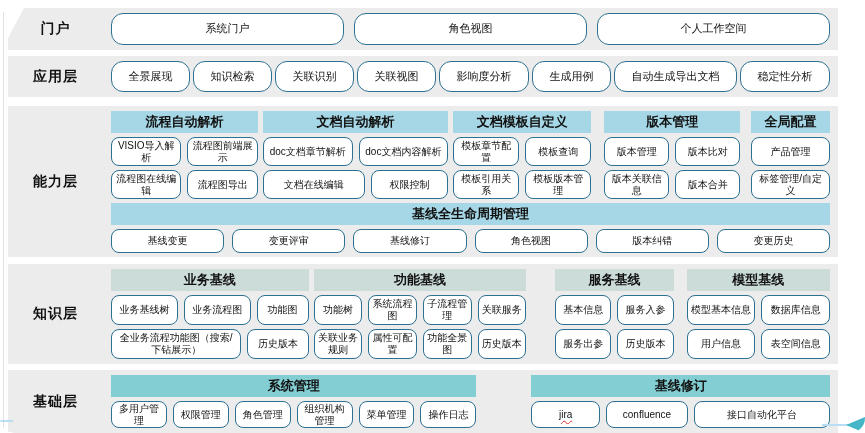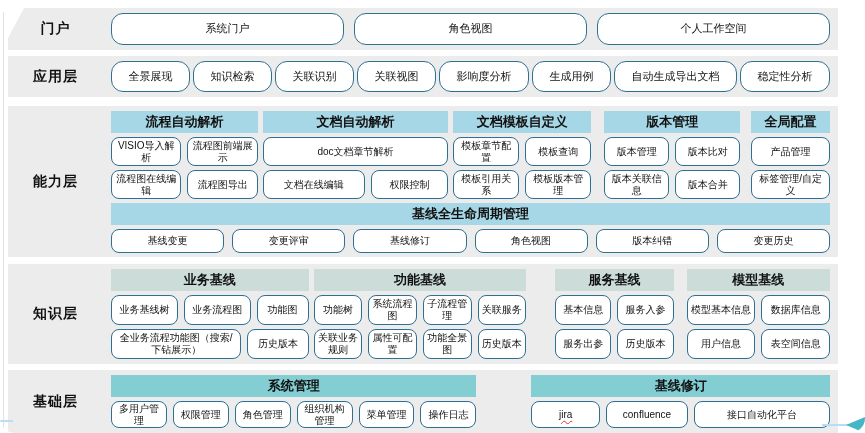--- a/index.html
+++ b/index.html
@@ -100,20 +100,21 @@
               </div>
               <div class="btn-row">
                 <div class="pill">流程图在线编辑</div>
                 <div class="pill">流程图导出</div>
               </div>
             </div>
             <div class="group">
               <div class="group-header">文档自动解析</div>
               <div class="btn-row">
                 <div class="pill">doc文档章节解析</div>
+                <div class="pill">doc文档内容解析</div>
               </div>
               <div class="btn-row">
                 <div class="pill">文档在线编辑</div>
                 <div class="pill">权限控制</div>
               </div>
             </div>
             <div class="group">
               <div class="group-header">文档模板自定义</div>
               <div class="btn-row">
                 <div class="pill">模板章节配置</div>

